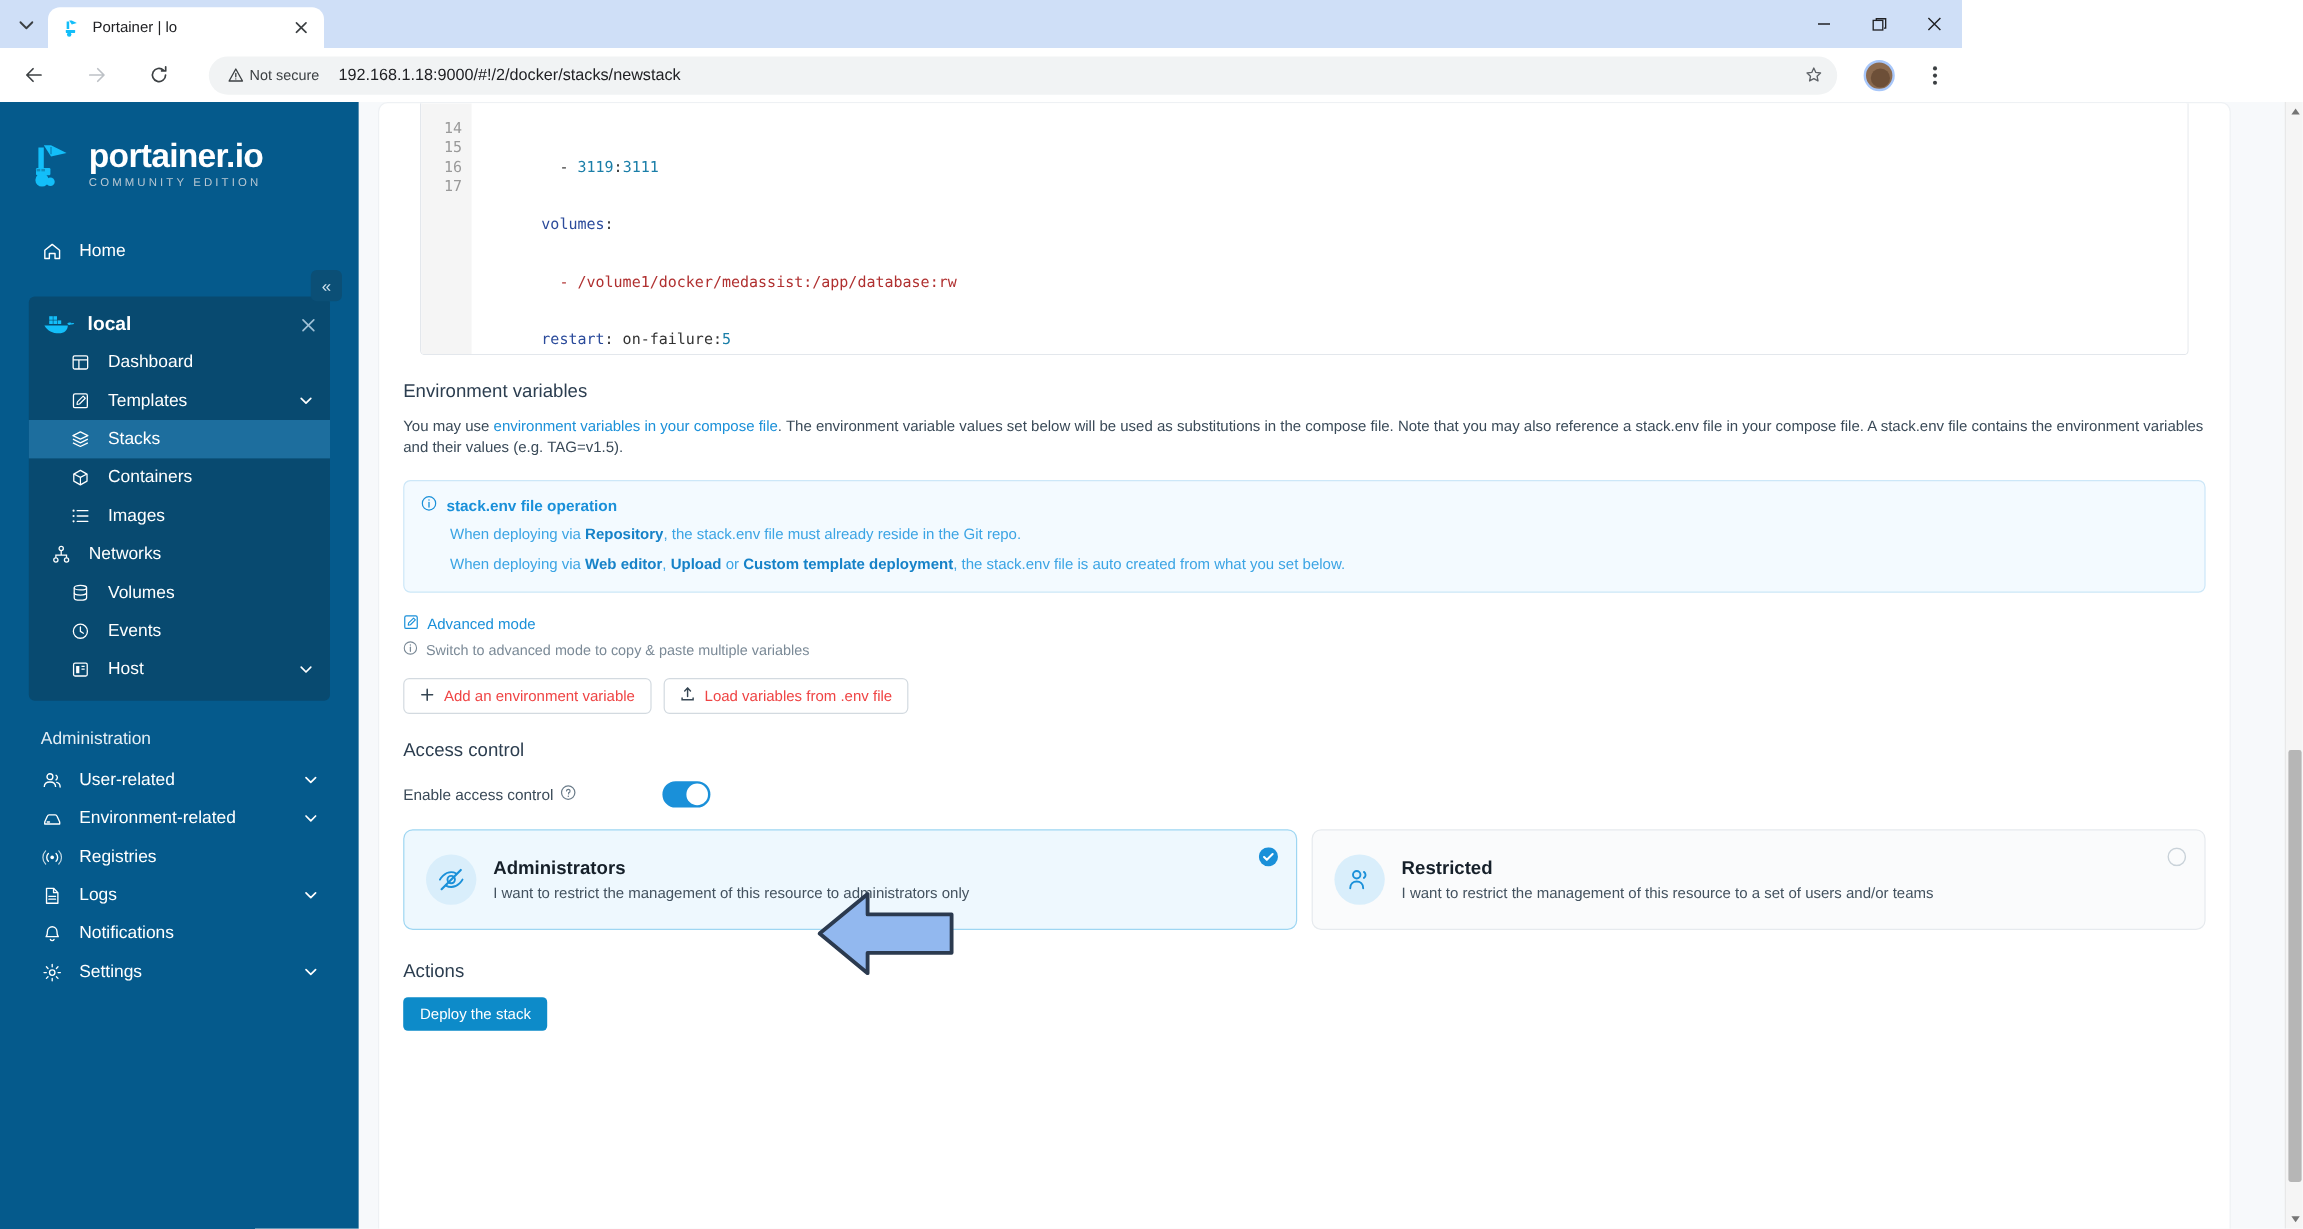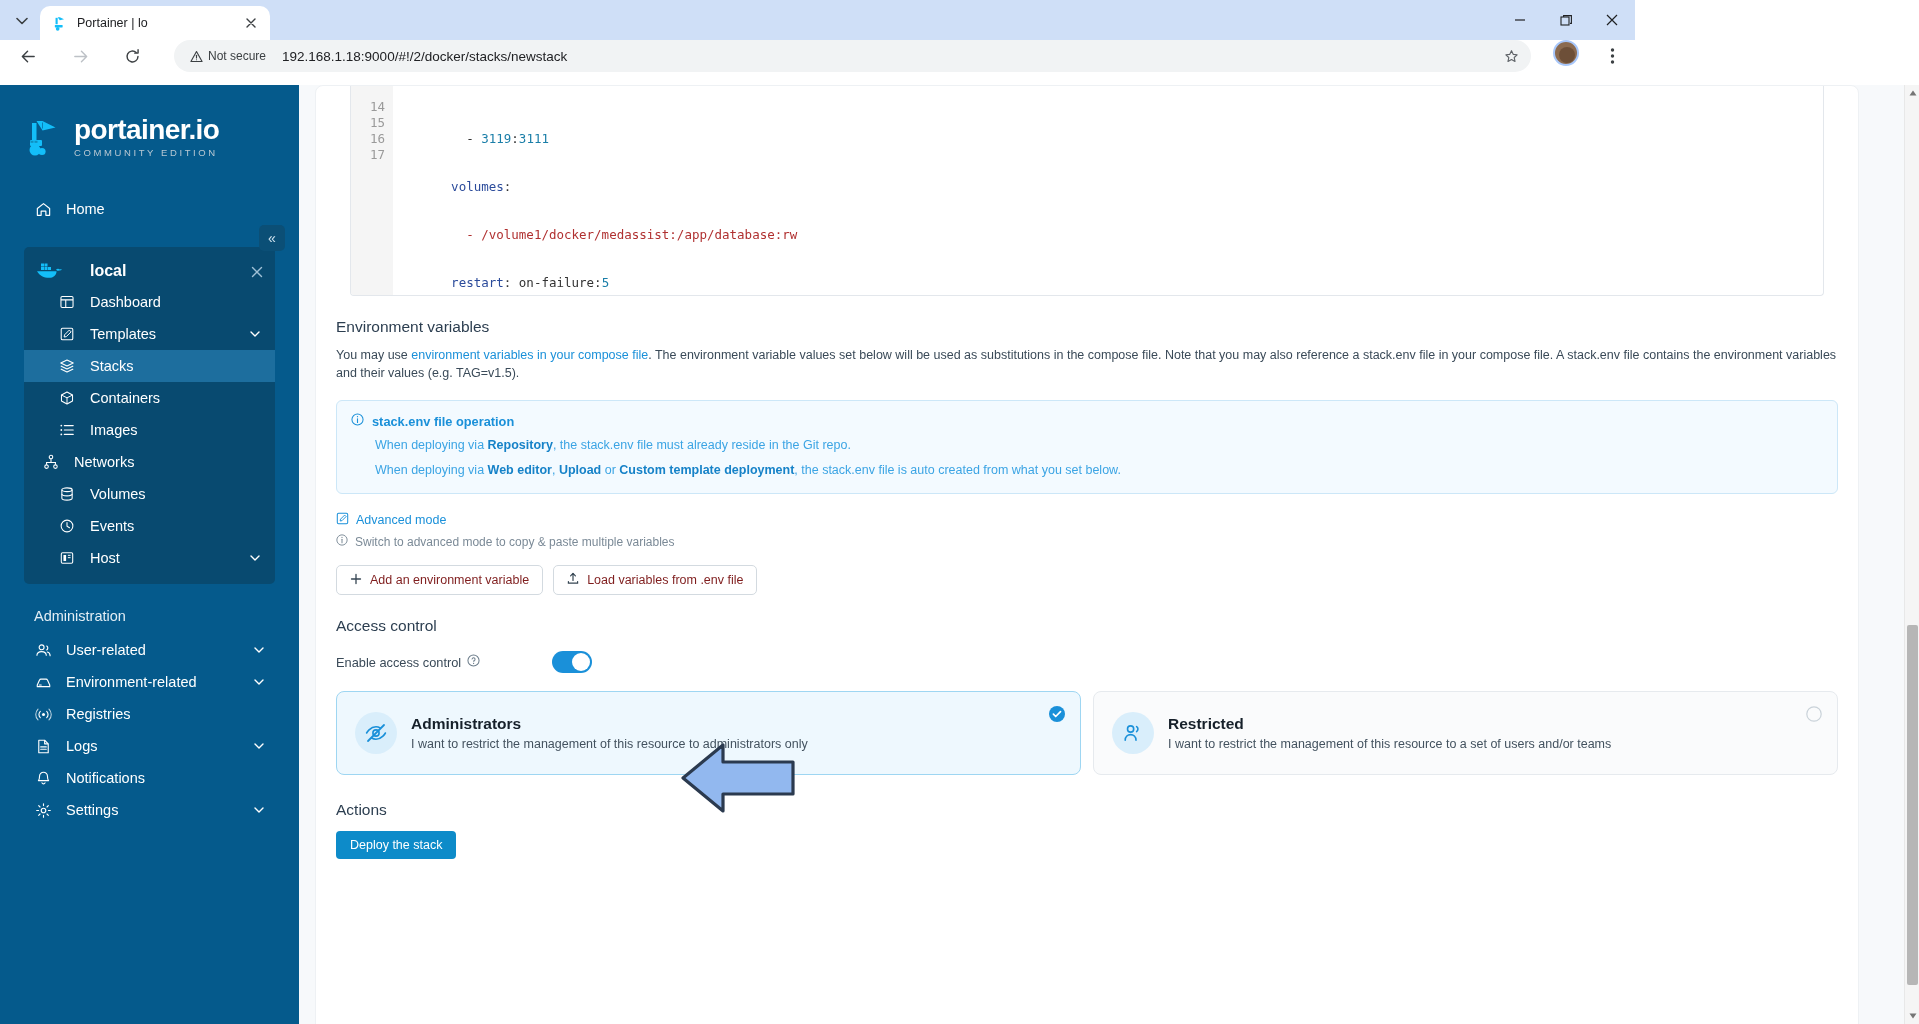--- a/index.html
+++ b/index.html
@@ -47,21 +47,21 @@
     display: flex; align-items: center;
   }
   .win-btn {
     width: 46px; height: 40px; display: flex;
     align-items: center; justify-content: center;
     color: #202124; cursor: pointer;
   }
 
   .toolbar {
     height: 45px; background: #ffffff;
-    display: flex; align-items: flex-start; gap: 12px;
+    display: flex; align-items: center; gap: 12px;
     padding: 0 8px;
   }
   .nav-btn {
     width: 32px; height: 32px; margin: 0 4px;
     display: flex; align-items: center; justify-content: center;
     border-radius: 50%; color: #3c4043; cursor: pointer;
   }
   .nav-btn.disabled { color: #bdc1c6; }
   .omnibox {
     flex: 1 1 auto; height: 32px; background: #f1f3f4;
@@ -123,21 +123,21 @@
     margin-bottom: 0;
   }
   .nav-item .ico { width: 18px; height: 18px; flex: 0 0 auto; display: flex; align-items: center; justify-content: center; }
   .nav-item .chev { margin-left: auto; margin-right: 34px; display: flex; align-items: center; }
   .env-block {
     margin: 22px 24px 0 24px;
     background: #084a70; border-radius: 5px;
     padding: 9px 0 10px 0;
   }
   .env-head {
-    display: flex; align-items: center; gap: 28px;
+    display: flex; align-items: center; gap: 11px;
     padding: 6px 0 6px 12px; position: relative;
   }
   .env-name { font-size: 16px; font-weight: 700; }
   .env-x { position: absolute; right: 12px; top: 8px; color: #9fc0d6; font-size: 15px; cursor: pointer; }
   .env-block .nav-item { padding-left: 10px; height: 32px; font-size: 14.5px; }
   .env-block .nav-item.active { background: #1d6e9e; }
   .env-block .nav-item .chev { margin-right: 14px; }
   .admin-label {
     margin: 24px 0 10px 34px;
     font-size: 14.5px; color: #e3eef5;
@@ -197,21 +197,21 @@
   .infobox-line b { color: #1682c8; }
 
   .advmode { display: flex; align-items: center; gap: 7px; margin-top: 18px; font-size: 12.5px; color: #1a90d9; cursor: pointer; }
   .advhint { display: flex; align-items: center; gap: 7px; margin-top: 6px; font-size: 12px; color: #7b8a97; }
 
   .btn-row { display: flex; gap: 10px; margin-top: 16px; }
   .btn-outline {
     display: flex; align-items: center; gap: 8px;
     height: 30px; padding: 0 13px;
     border: 1px solid #d3dae0; border-radius: 5px;
-    background: #ffffff; font-size: 12.5px; color: #7f1d1d;
+    background: #ffffff; font-size: 12.5px; color: #ef4444;
     cursor: pointer;
   }
 
   .toggle-row { display: flex; align-items: center; margin-top: 16px; }
   .toggle-label { font-size: 12.8px; color: #3a4a58; display: flex; align-items: center; gap: 6px; width: 216px; }
   .switch {
     width: 40px; height: 22px; border-radius: 11px; background: #1a90d9;
     position: relative; cursor: pointer;
   }
   .switch .knob {

